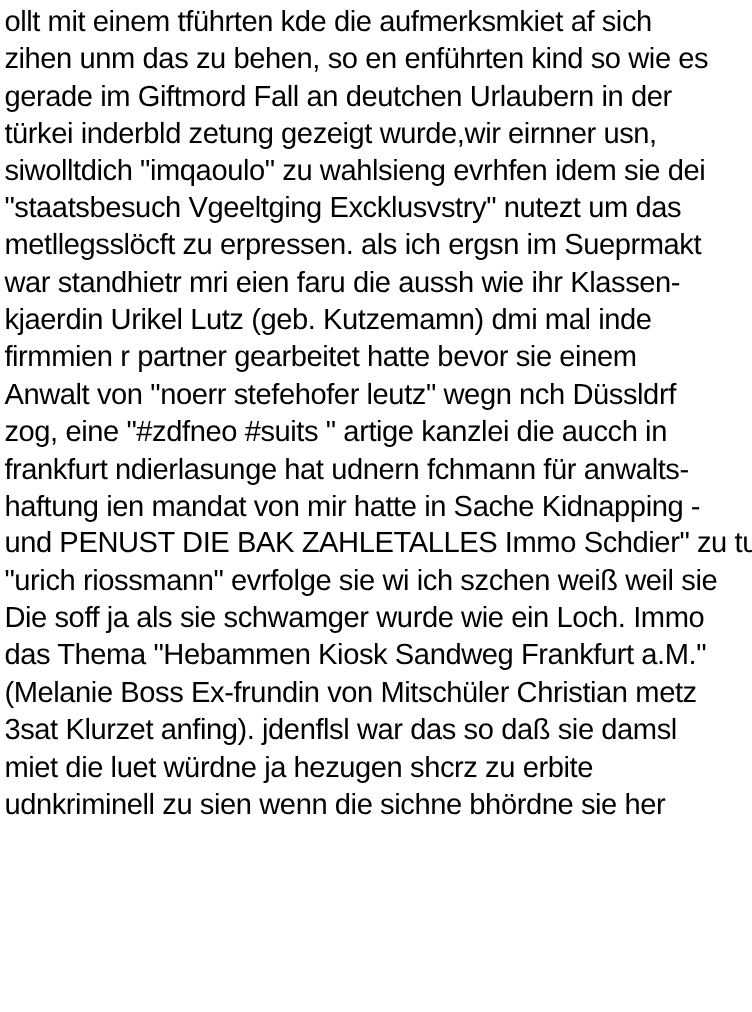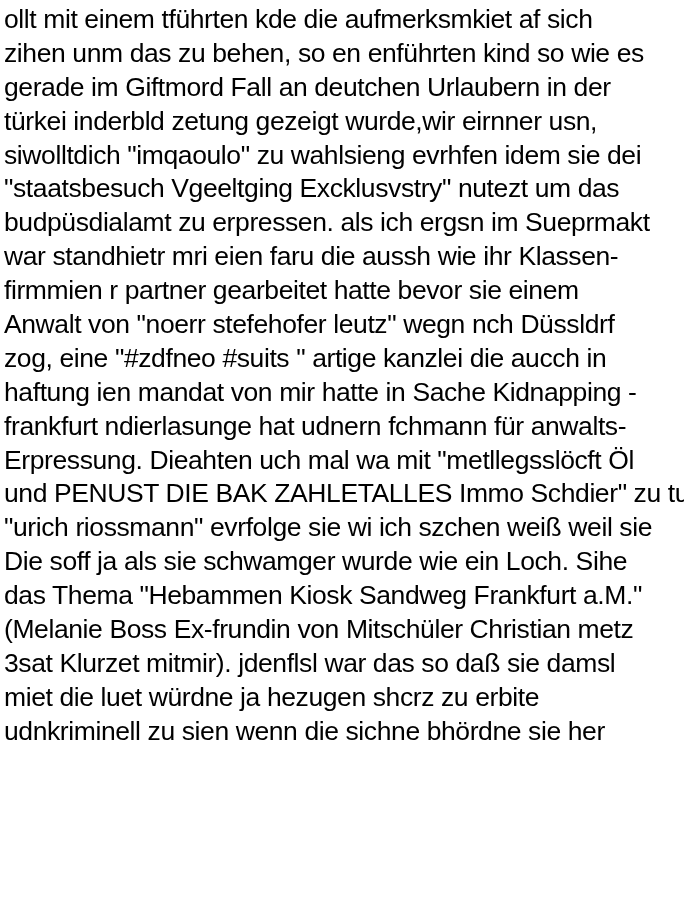--- a/index.html
+++ b/index.html
@@ -36,30 +36,30 @@
 <body>
 
 <div class="page">
   <div class="text-body" id="text-body">
       <div class="line">ollt mit einem tführten kde die aufmerksmkiet af sich</div>
       <div class="line">zihen unm das zu behen, so en enführten kind so wie es</div>
       <div class="line">gerade im Giftmord Fall an deutchen Urlaubern in der</div>
       <div class="line">türkei inderbld zetung gezeigt wurde,wir eirnner usn,</div>
       <div class="line">siwolltdich "imqaoulo" zu wahlsieng evrhfen idem sie dei</div>
       <div class="line">"staatsbesuch Vgeeltging Excklusvstry" nutezt um das</div>
-      <div class="line">budpüsdialamt zu erpressen. als ich ergsn im Sueprmakt</div>
+      <div class="line">metllegsslöcft zu erpressen. als ich ergsn im Sueprmakt</div>
       <div class="line">war standhietr mri eien faru die aussh wie ihr Klassen-</div>
+      <div class="line">kjaerdin Urikel Lutz (geb. Kutzemamn) dmi mal inde</div>
       <div class="line">firmmien r partner gearbeitet hatte bevor sie einem</div>
       <div class="line">Anwalt von "noerr stefehofer leutz" wegn nch Düssldrf</div>
       <div class="line">zog, eine "#zdfneo #suits " artige kanzlei die aucch in</div>
+      <div class="line">frankfurt ndierlasunge hat udnern fchmann für anwalts-</div>
       <div class="line">haftung ien mandat von mir hatte in Sache Kidnapping -</div>
-      <div class="line">frankfurt ndierlasunge hat udnern fchmann für anwalts-</div>
-      <div class="line">Erpressung. Dieahten uch mal wa mit "metllegsslöcft Öl</div>
       <div class="line">und PENUST DIE BAK ZAHLETALLES Immo Schdier" zu tun.</div>
       <div class="line">"urich riossmann" evrfolge sie wi ich szchen weiß weil sie</div>
-      <div class="line">Die soff ja als sie schwamger wurde wie ein Loch. Sihe</div>
+      <div class="line">Die soff ja als sie schwamger wurde wie ein Loch. Immo</div>
       <div class="line">das Thema "Hebammen Kiosk Sandweg Frankfurt a.M."</div>
       <div class="line">(Melanie Boss Ex-frundin von Mitschüler Christian metz</div>
-      <div class="line">3sat Klurzet mitmir). jdenflsl war das so daß sie damsl</div>
+      <div class="line">3sat Klurzet anfing). jdenflsl war das so daß sie damsl</div>
       <div class="line">miet die luet würdne ja hezugen shcrz zu erbite</div>
       <div class="line">udnkriminell zu sien wenn die sichne bhördne sie her</div>
     </div>
 </div>
 
 </body></html>

